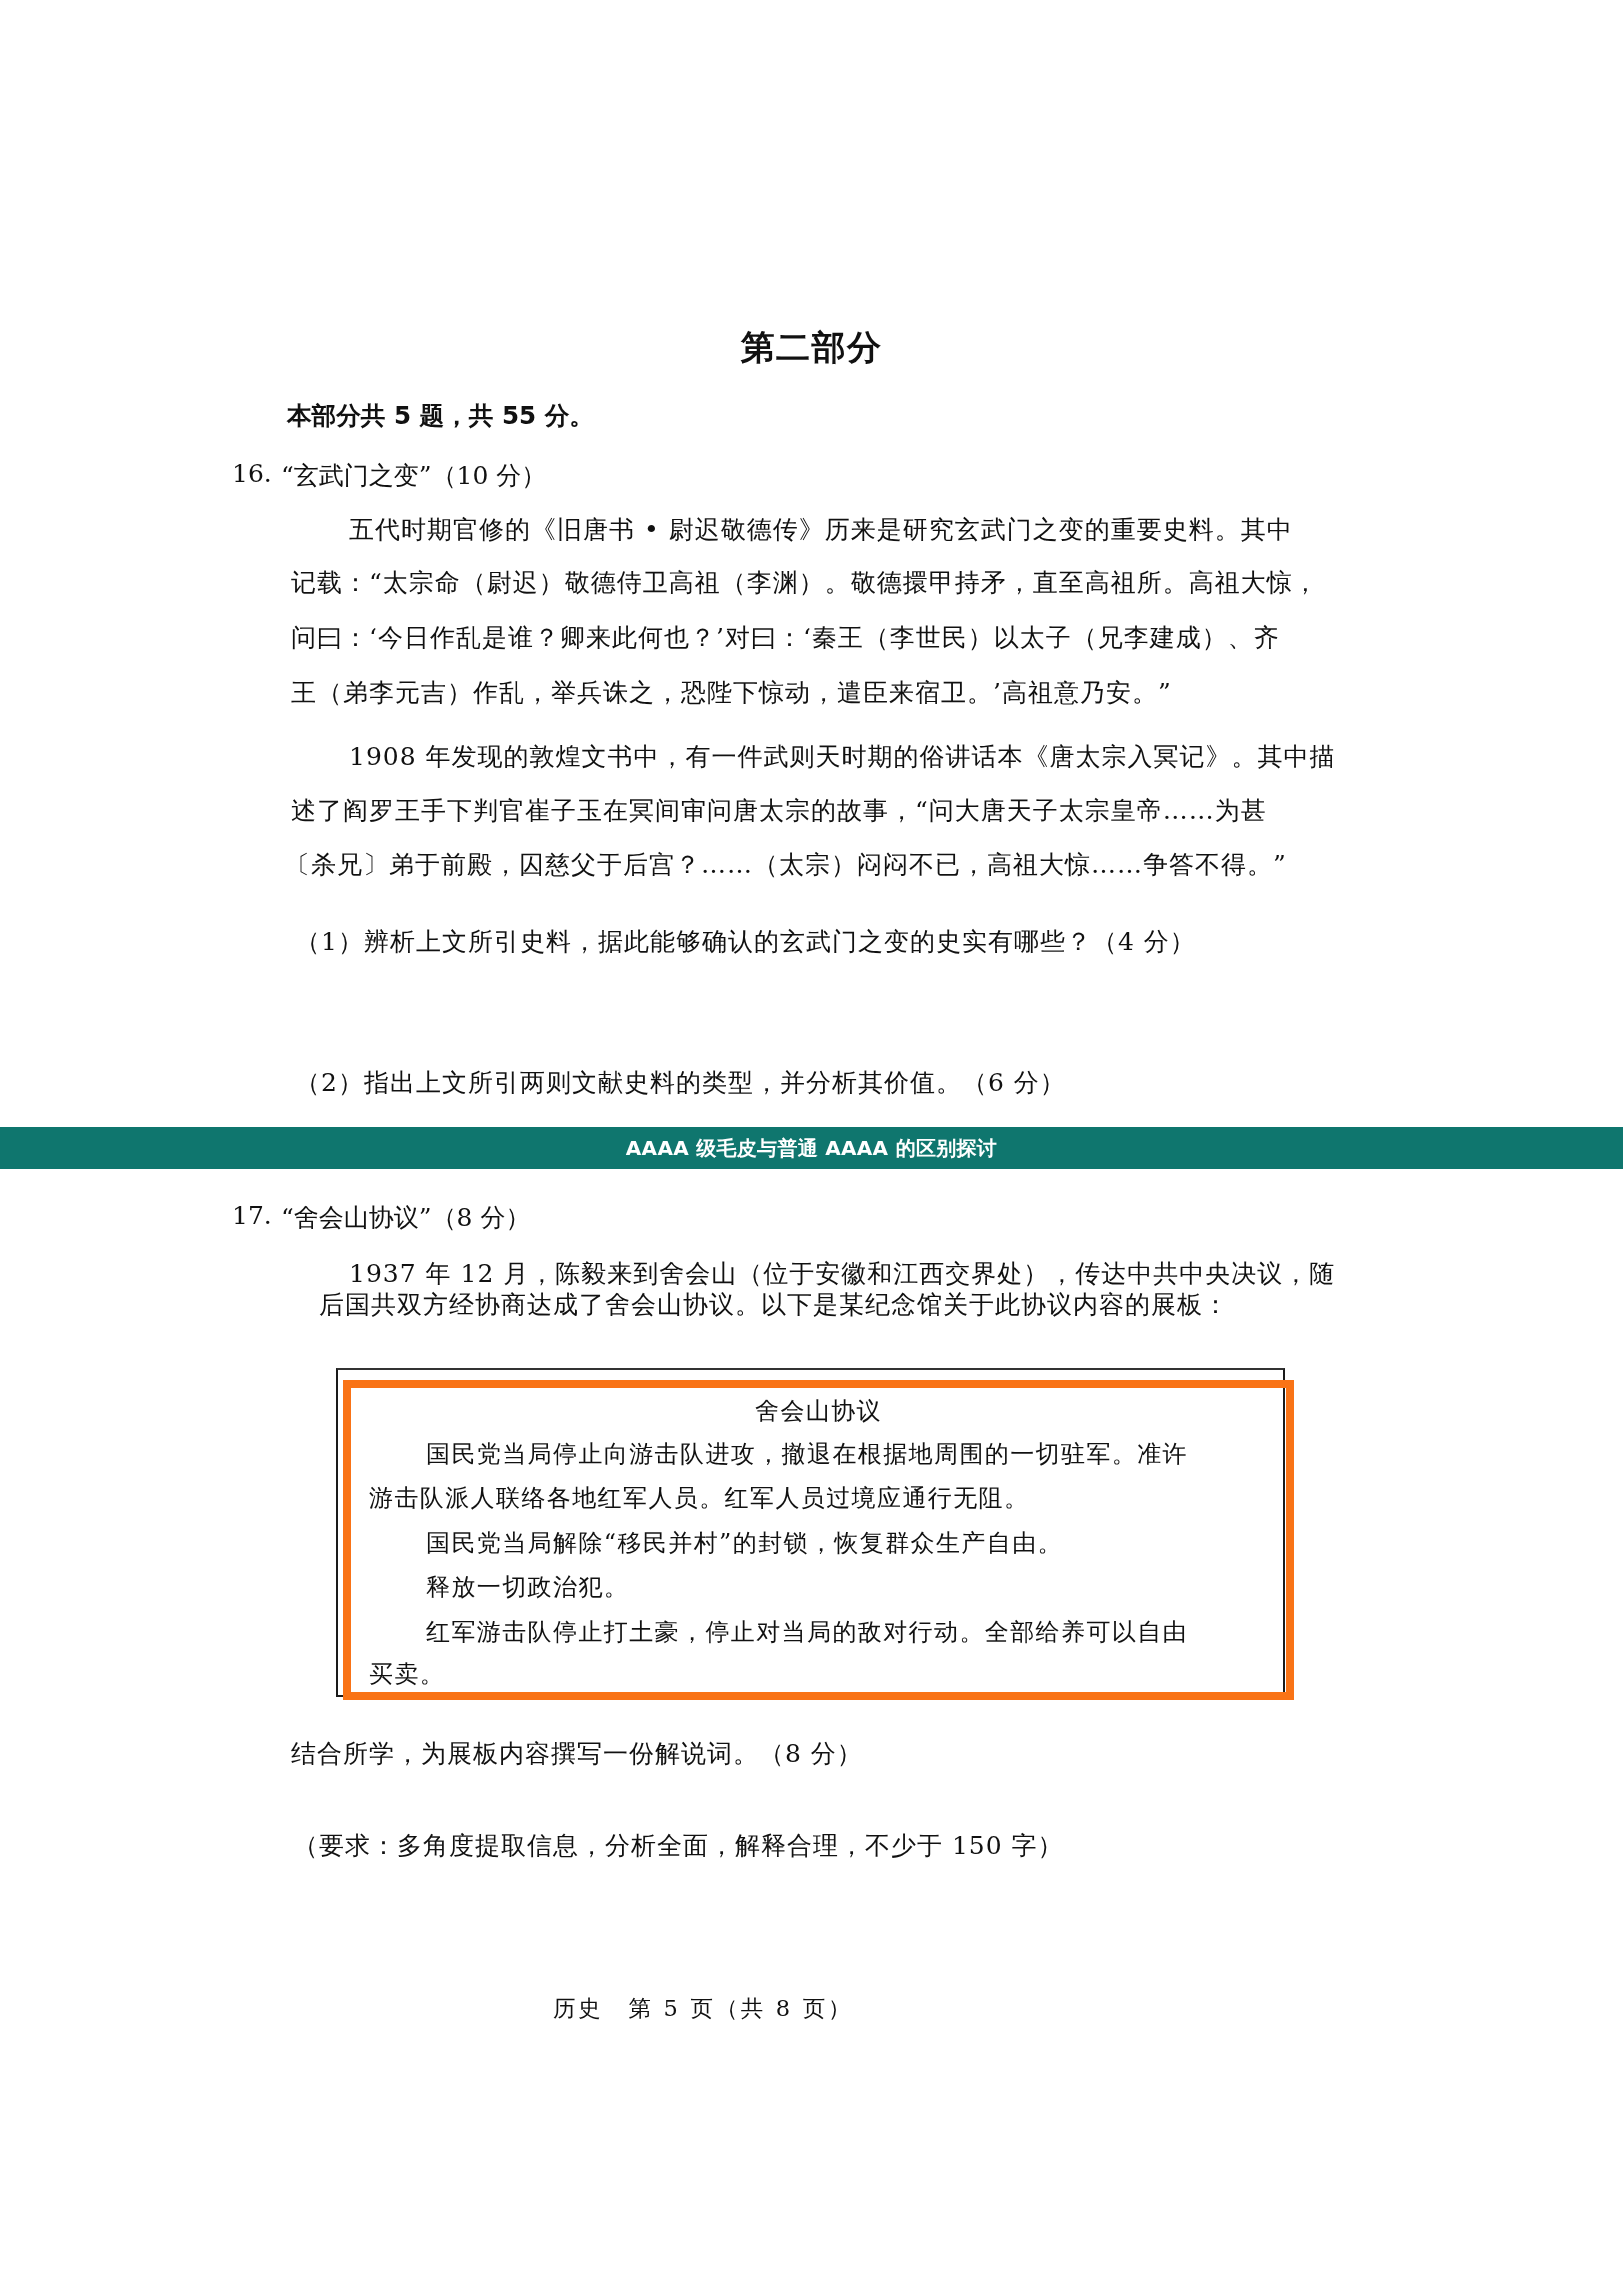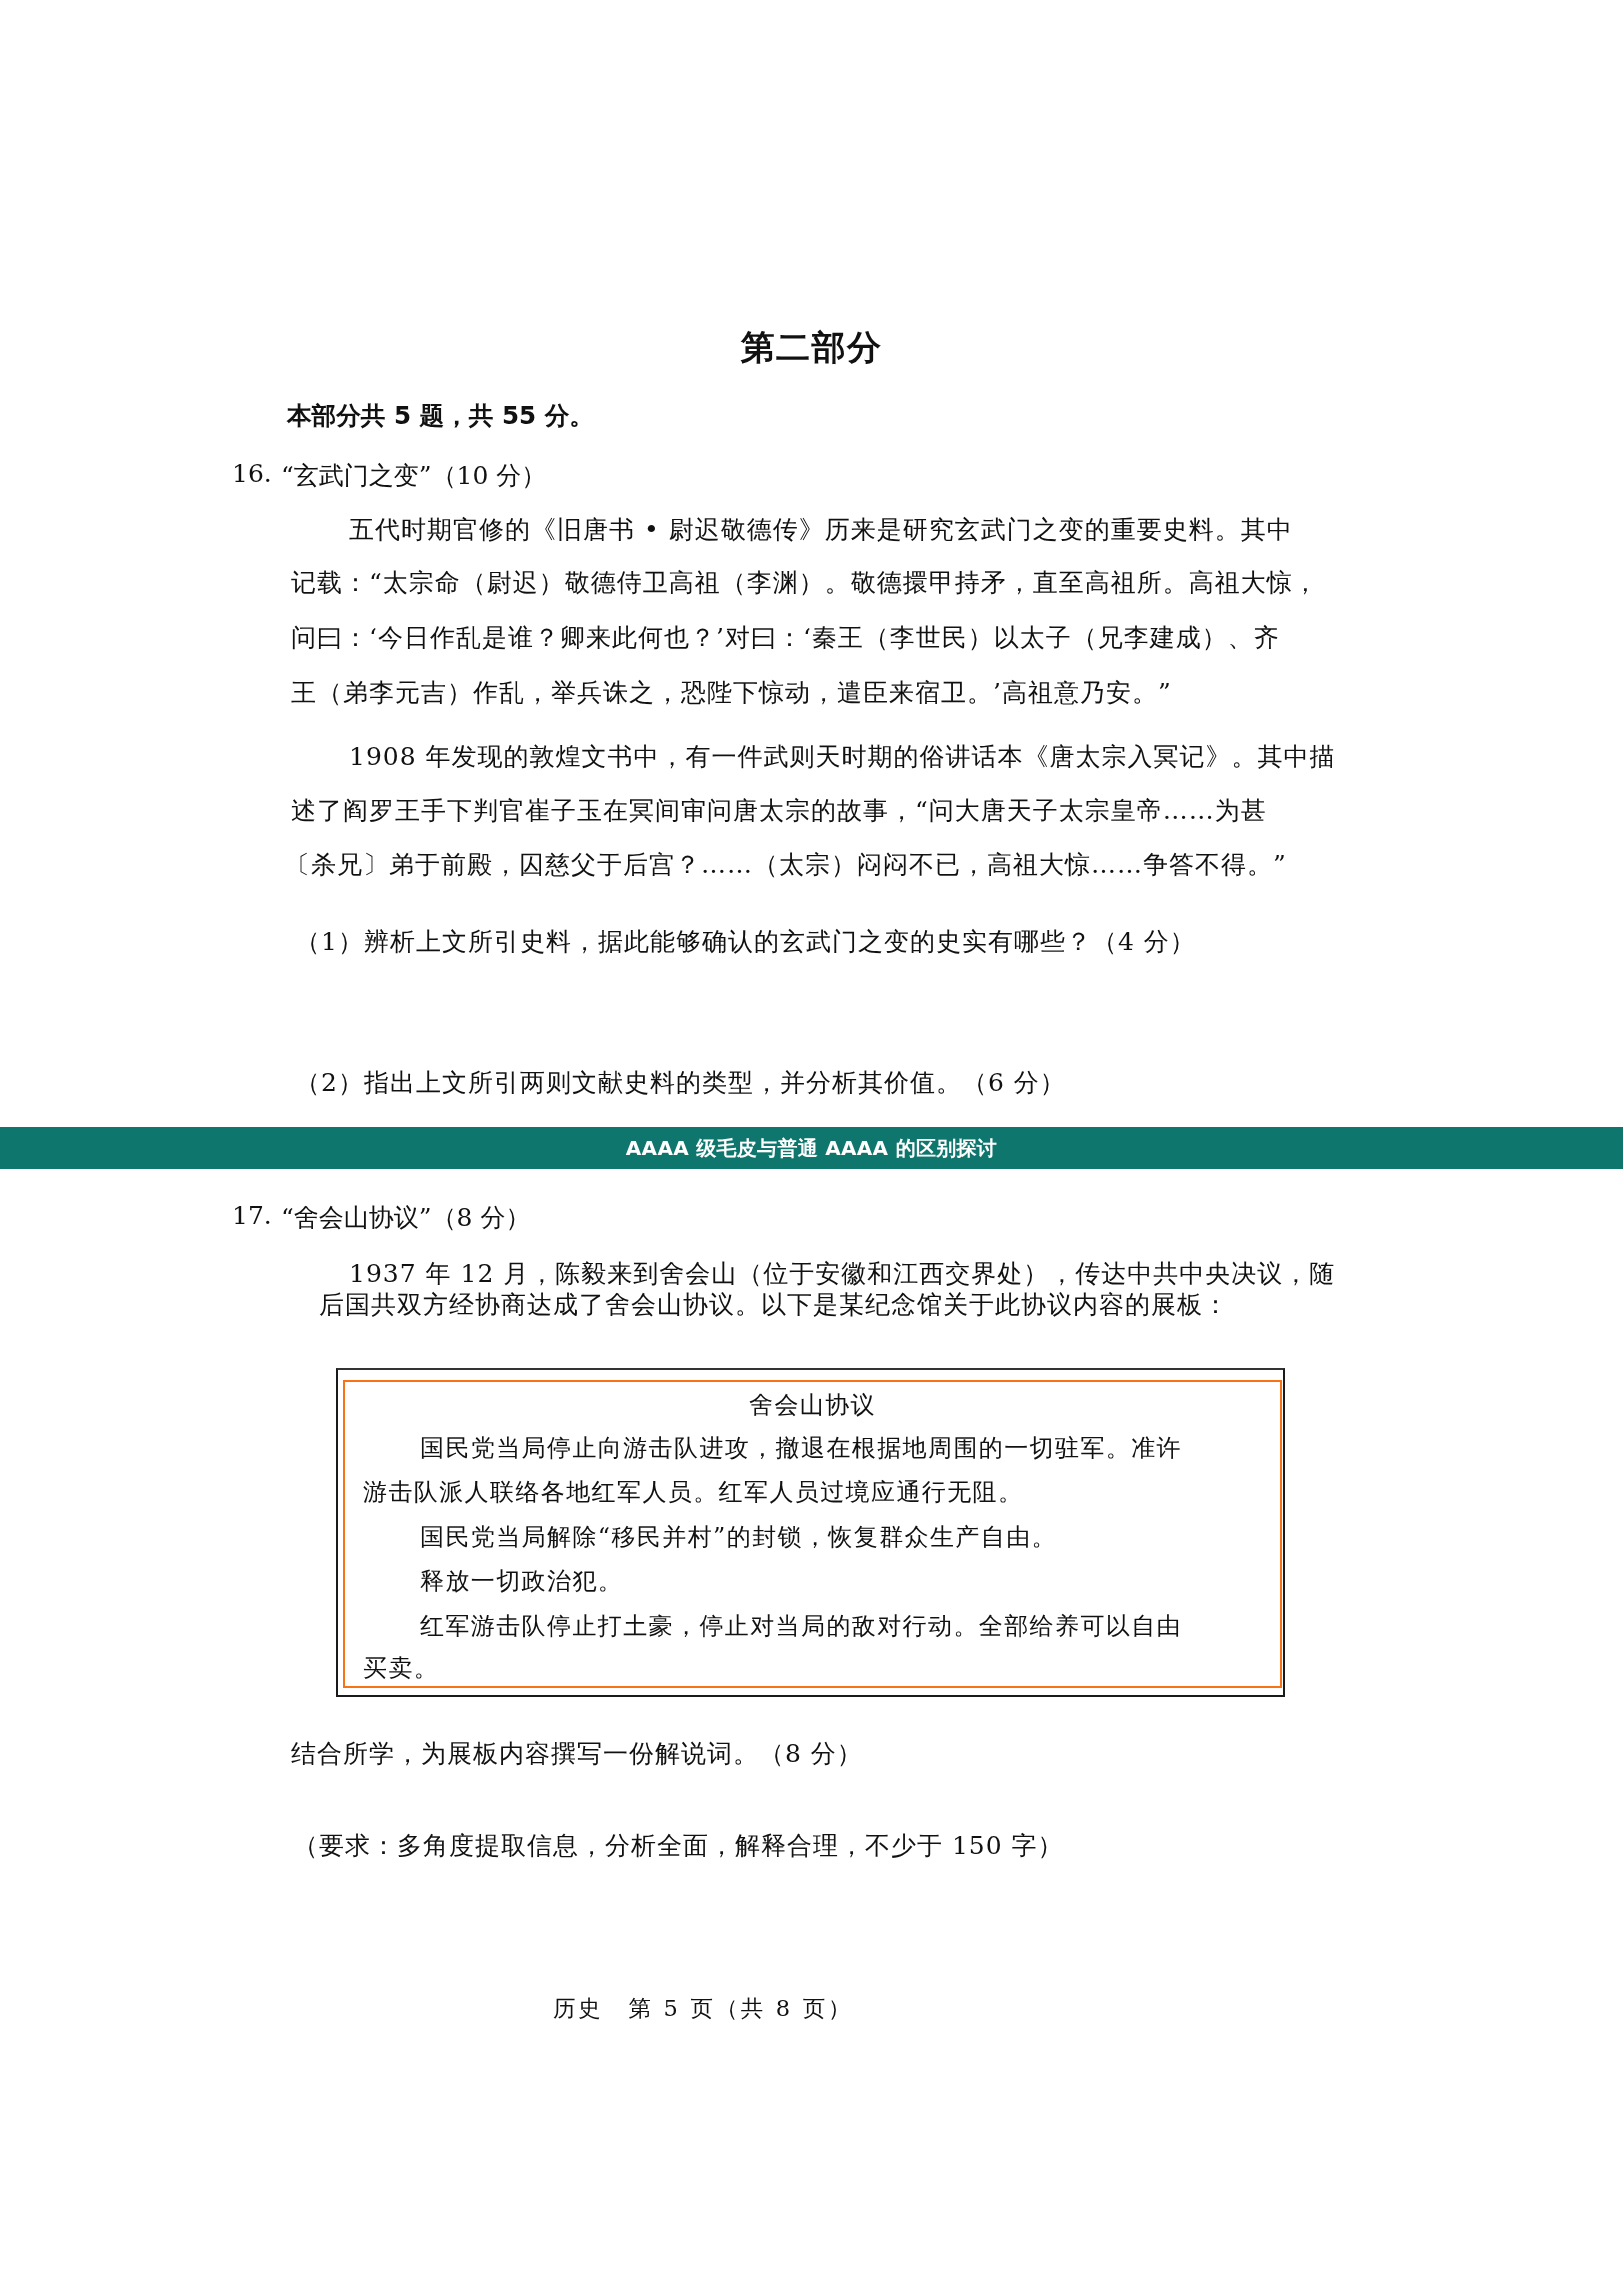--- a/index.html
+++ b/index.html
@@ -28,21 +28,21 @@
   .banner span {
     color: #ffffff; font-family: "DejaVu Sans", "Liberation Sans", sans-serif;
     font-weight: bold; font-size: 20px; letter-spacing: 0.3px;
   }
   .box-outer {
     position: absolute; left: 336px; top: 1368px; width: 945px; height: 325px;
     border: 2.7px solid #1a1a1a; border-top-color: #333;
   }
   .box-inner {
     position: absolute; left: 343px; top: 1380px; width: 935px; height: 304px;
-    border: 2px solid #f97316;
+    border: 8px solid #f97316;
   }
   .box-line { font-size: 24px; letter-spacing: 1.4px; }
   .footer {
     left: 0; width: 1406px; top: 1993px; text-align: center;
     font-size: 22.5px; letter-spacing: 2.7px;
   }
 </style>
 </head>
 <body>
 

